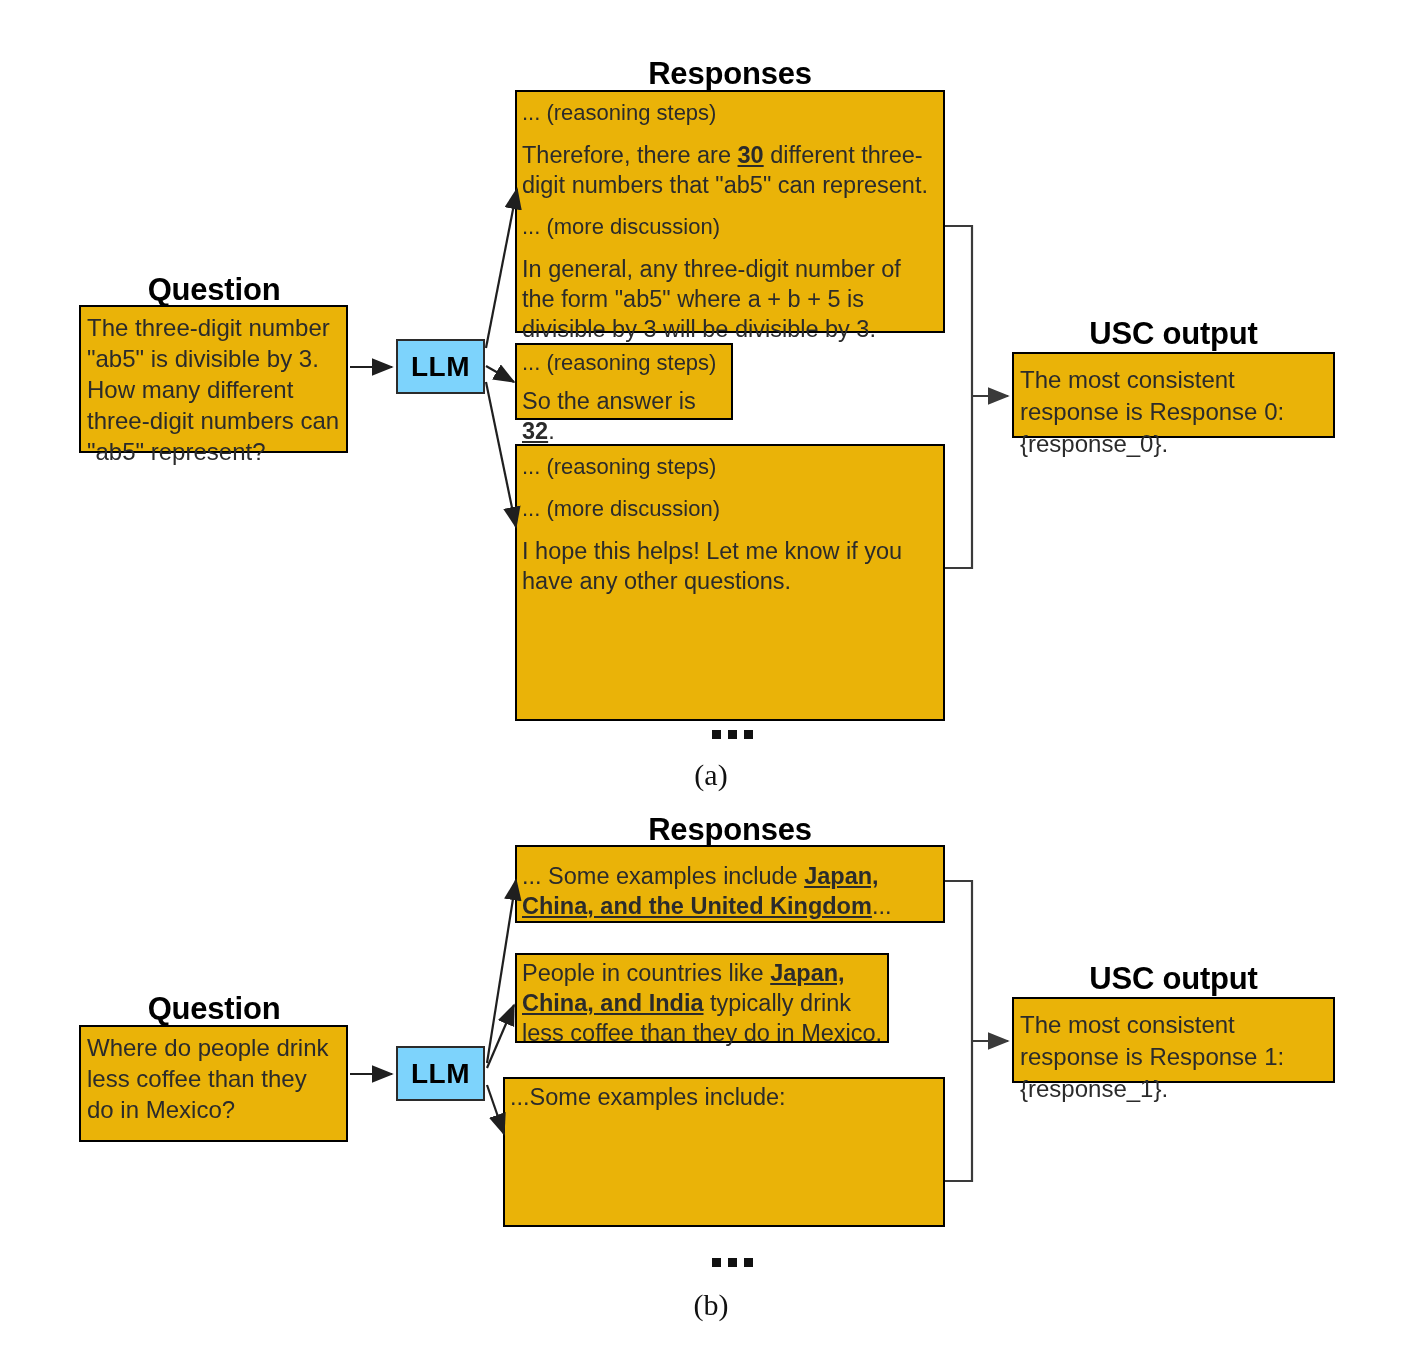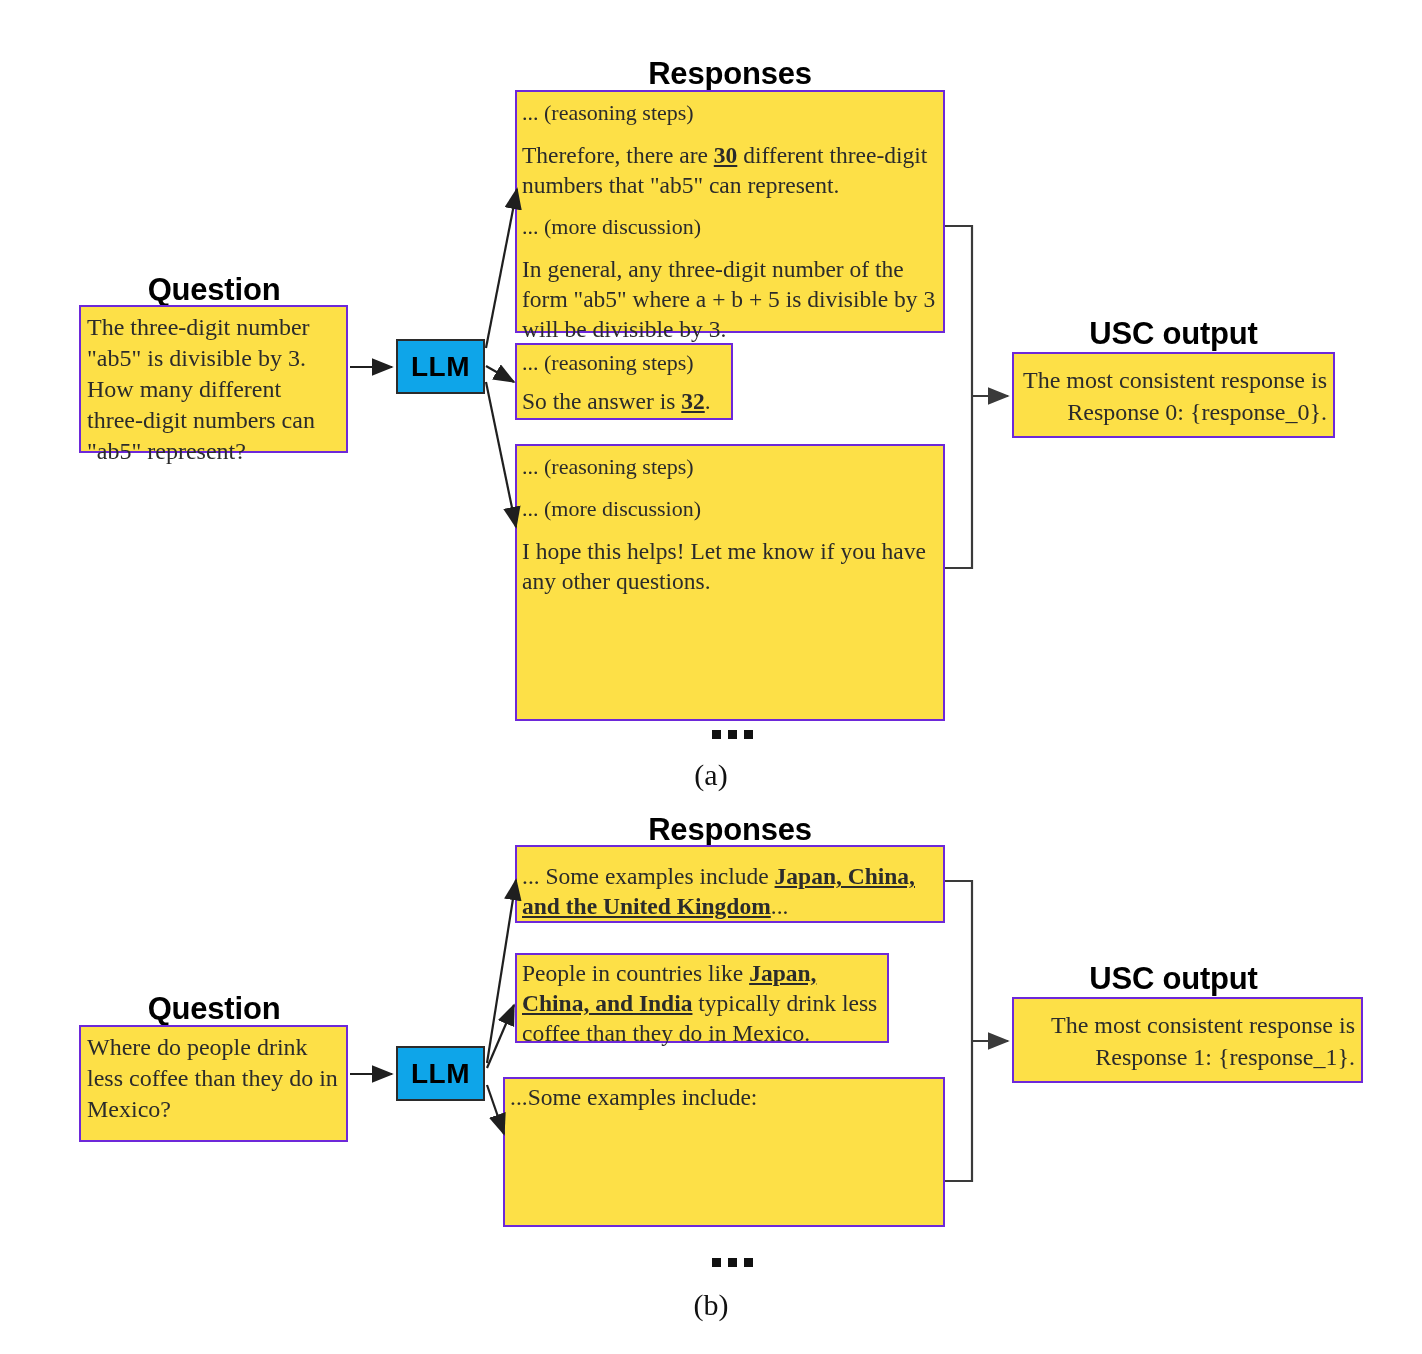--- a/index.html
+++ b/index.html
@@ -24,52 +24,51 @@
   .section-title {
     font-weight: bold;
     font-size: 31px;
     letter-spacing: -0.2px;
     text-align: center;
     color: #000;
     white-space: nowrap;
   }
 
   .box {
-    border: 2px solid #6d28d9;
-    background: #fde047;
+    border: 2px solid #000000;
+    background: #eab308;
     box-sizing: border-box;
-    font-family: Liberation Serif, serif;
   }
 
   .box-text {
     font-size: 23.5px;
     line-height: 30px;
     color: #2b2b2b;
     padding: 6px 4px 6px 5px;
     box-sizing: border-box;
   }
 
   .box-text p { margin: 0 0 12px 0; }
   .box-text p:last-child { margin-bottom: 0; }
 
   .llm-box {
-    background: #0ea5e9;
+    background: #7dd3fc;
     border: 2px solid #2b2b2b;
     display: flex;
     align-items: center;
     justify-content: center;
     font-weight: bold;
     font-size: 28px;
     color: #000;
     letter-spacing: 0.5px;
   }
 
   .q-text { font-size: 24px; line-height: 31px; color: #2b2b2b; }
 
-  .usc-text { font-size: 24px; line-height: 32px; color: #2b2b2b; text-align: right; }
+  .usc-text { font-size: 24px; line-height: 32px; color: #2b2b2b; }
 
   u.hl { text-decoration: underline; font-weight: bold; }
 
   .ellipsis-dots {
     display: flex;
     gap: 7px;
     align-items: center;
   }
   .ellipsis-dots span {
     display: block;
@@ -179,21 +178,21 @@
     </div>
 
     <div class="abs ellipsis-dots" style="left:712px; top:1258px;">
       <span></span>
       <span></span>
       <span></span>
     </div>
 
     <div class="abs section-title" style="left:1012px; top:961px; width:323px;">USC output</div>
 
-    <div class="abs box" style="left:1012px; top:997px; width:351px; height:86px;">
+    <div class="abs box" style="left:1012px; top:997px; width:323px; height:86px;">
       <div class="box-text usc-text" style="padding:10px 6px;">The most consistent response is Response 1: {response_1}.</div>
     </div>
 
     <div class="abs caption" style="left:676px; top:1288px; width:70px;">(b)</div>
   </div>
 
   <svg class="overlay" width="1422" height="1354">
     <defs>
       <marker id="ah" markerWidth="11" markerHeight="11" refX="9.2" refY="4" orient="auto">
         <path d="M0,0 L10,4 L0,8 z" fill="#1f1f1f"></path>

